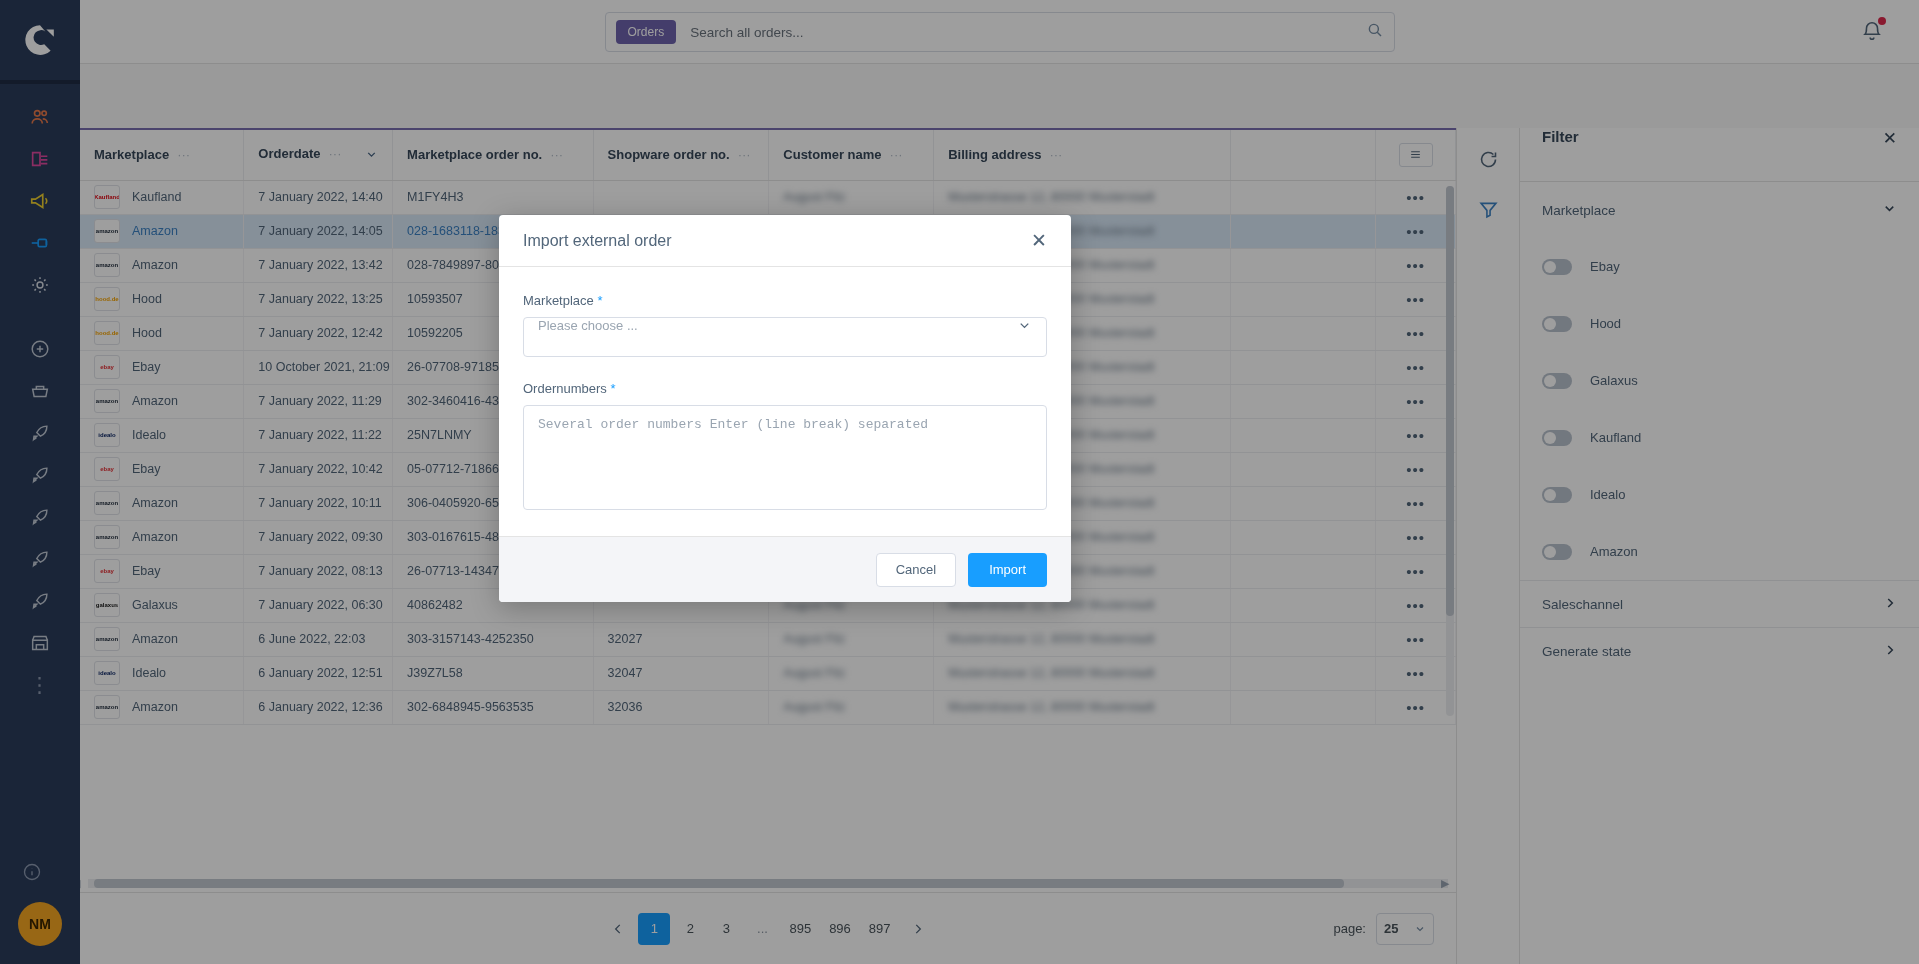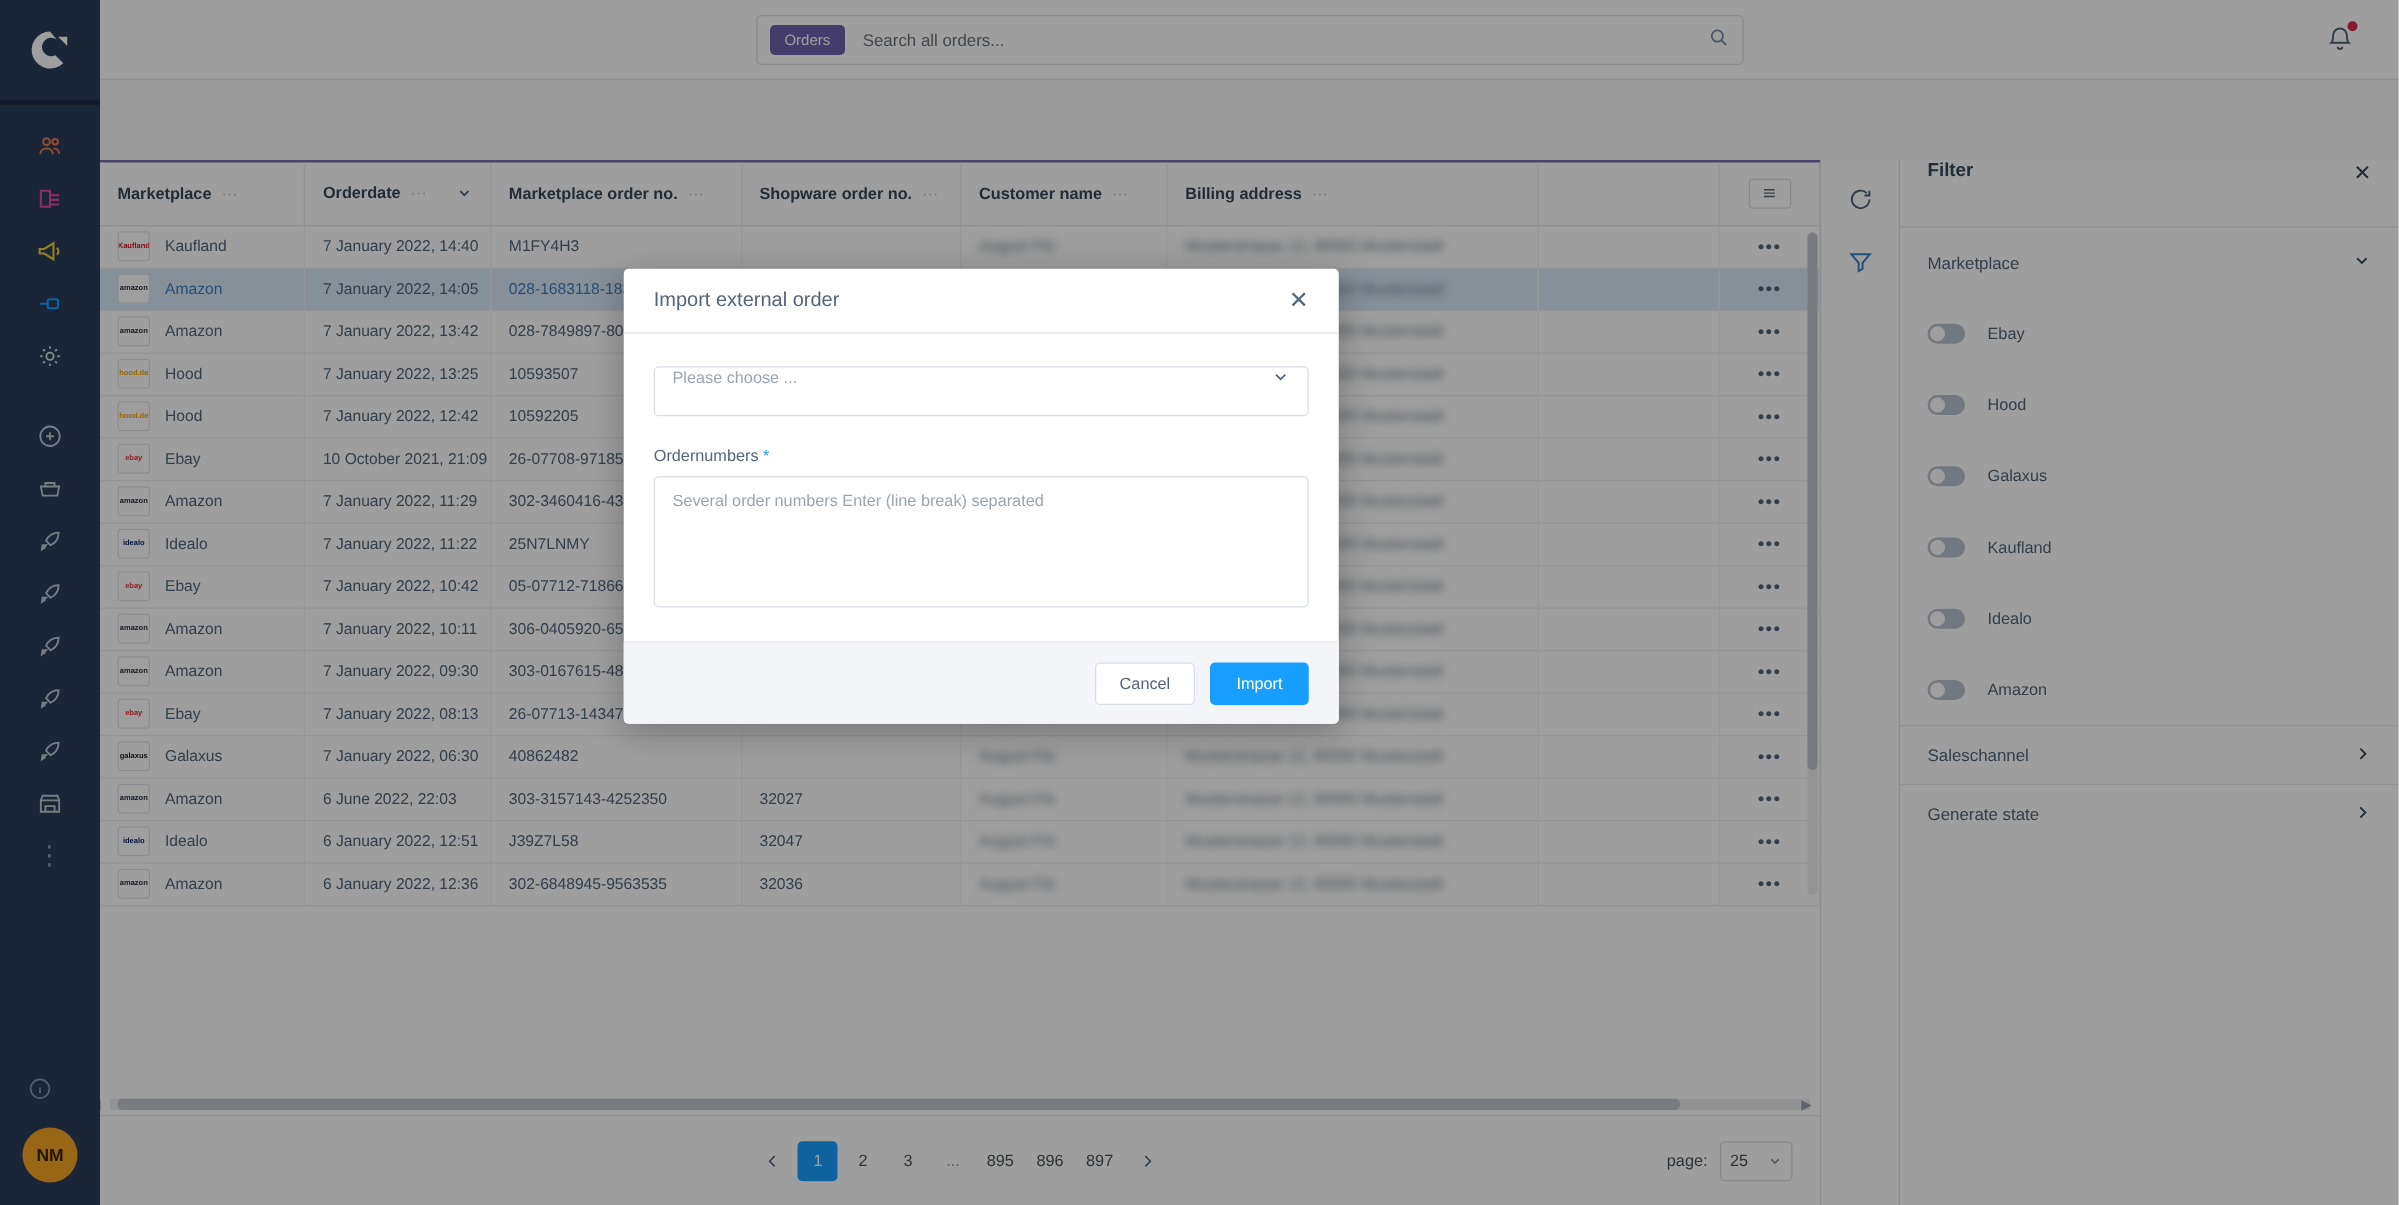--- a/index.html
+++ b/index.html
@@ -151,21 +151,21 @@
   .pg.active { background: #189eff; color: #fff; }
   .pg.arrow { color: #52667a; font-size: 15px; }
   .pg.ell { cursor: default; color: #8b96a3; }
   .perpage {
     position: absolute; right: 22px; top: 50%; transform: translateY(-50%);
     display: flex; align-items: center; gap: 10px; font-size: 13px; color: #4a545b;
   }
   .perpage-select {
     width: 58px; height: 32px; border: 1px solid #d8dde6; border-radius: 4px;
     background: #fff; display: flex; align-items: center; justify-content: space-between;
-    padding: 0 7px; cursor: pointer;
+    padding: 0 7px; cursor: pointer; font-weight: bold;
   }
 
   
   .filter-rail {
     position: absolute; right: 400px; top: 128px; width: 63px; bottom: 0;
     background: #fff; border-left: 1px solid #e4e4e4; z-index: 9;
     display: flex; flex-direction: column; align-items: center; padding-top: 12px; gap: 12px;
   }
   .rail-btn { width: 38px; height: 38px; display: flex; align-items: center; justify-content: center; cursor: pointer; border-radius: 4px; }
   .rail-btn.active { color: #3c82c4; }
@@ -217,21 +217,21 @@
   .flabel .req { color: #189eff; }
   .fselect {
     height: 40px; border: 1px solid #d8dde6; border-radius: 4px; background: #fff;
     display: flex; align-items: flex-start; padding: 0 14px; cursor: pointer;
     font-size: 13px; color: #9aa5b1;
   }
   .fselect .chev { margin-left: auto; color: #52667a; }
   .ftextarea {
     width: 100%; height: 105px; border: 1px solid #d8dde6; border-radius: 4px;
     padding: 11px 14px; font-size: 13px; color: #4a545b; resize: none; outline: none;
-    font-family: Liberation Sans, sans-serif;
+    font-family: Liberation Mono, monospace;
   }
   .ftextarea::placeholder { color: #9aa5b1; }
   .modal-foot {
     height: 66px; border-top: 1px solid #e4e4e4; background: #f4f5f8;
     display: flex; align-items: center; justify-content: flex-end; gap: 12px; padding: 0 24px;
     border-radius: 0 0 4px 4px;
   }
   .btn-ghost {
     height: 34px; padding: 0 19px; border: 1px solid #d8dde6; border-radius: 4px;
     background: #fff; color: #52667a; font-size: 13px; cursor: pointer;
@@ -789,20 +789,24 @@
   </div>
 
   <div class="dim"></div>
 
   <div class="modal">
     <div class="modal-head">
       <span class="modal-title">Import external order</span>
       <span class="modal-x">✕</span>
     </div>
     <div class="modal-body">
+      <div class="flabel">
+        <span>Marketplace</span>
+        <span class="req">*</span>
+      </div>
       <div class="fselect">
         <span>Please choose ...</span>
         <span class="chev">
           <svg width="15" height="15" viewBox="0 0 24 24" fill="none" stroke="#52667a" stroke-width="2.2">
               <path d="M6 9l6 6 6-6"></path>
             </svg>
         </span>
       </div>
       <div class="flabel" style="margin-top:24px">
         <span>Ordernumbers</span>

